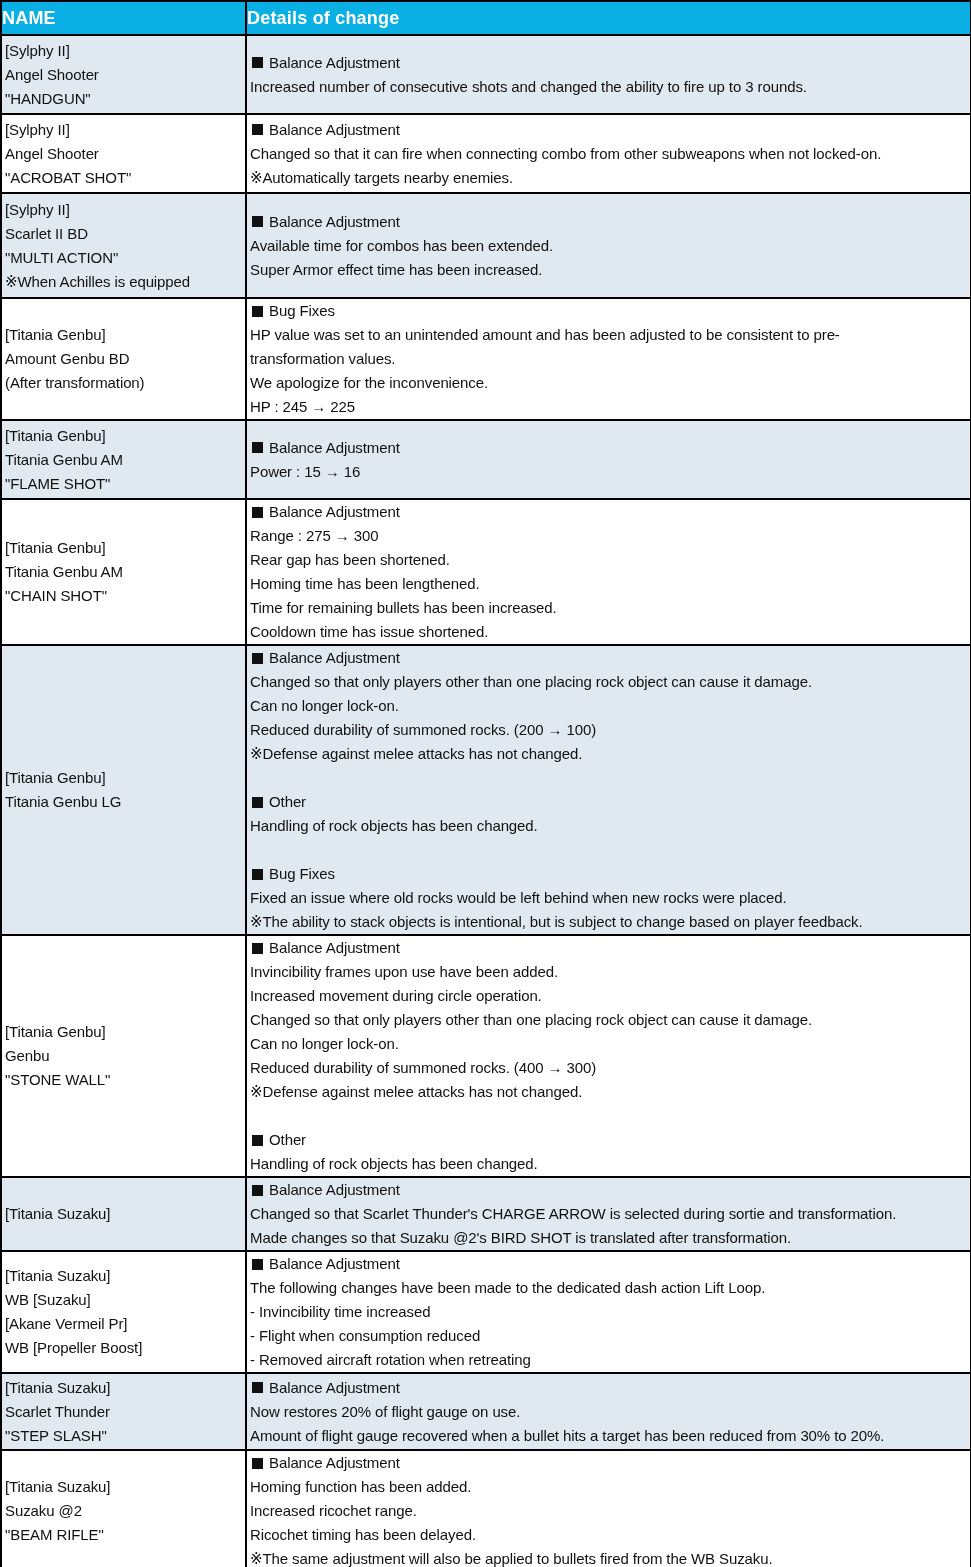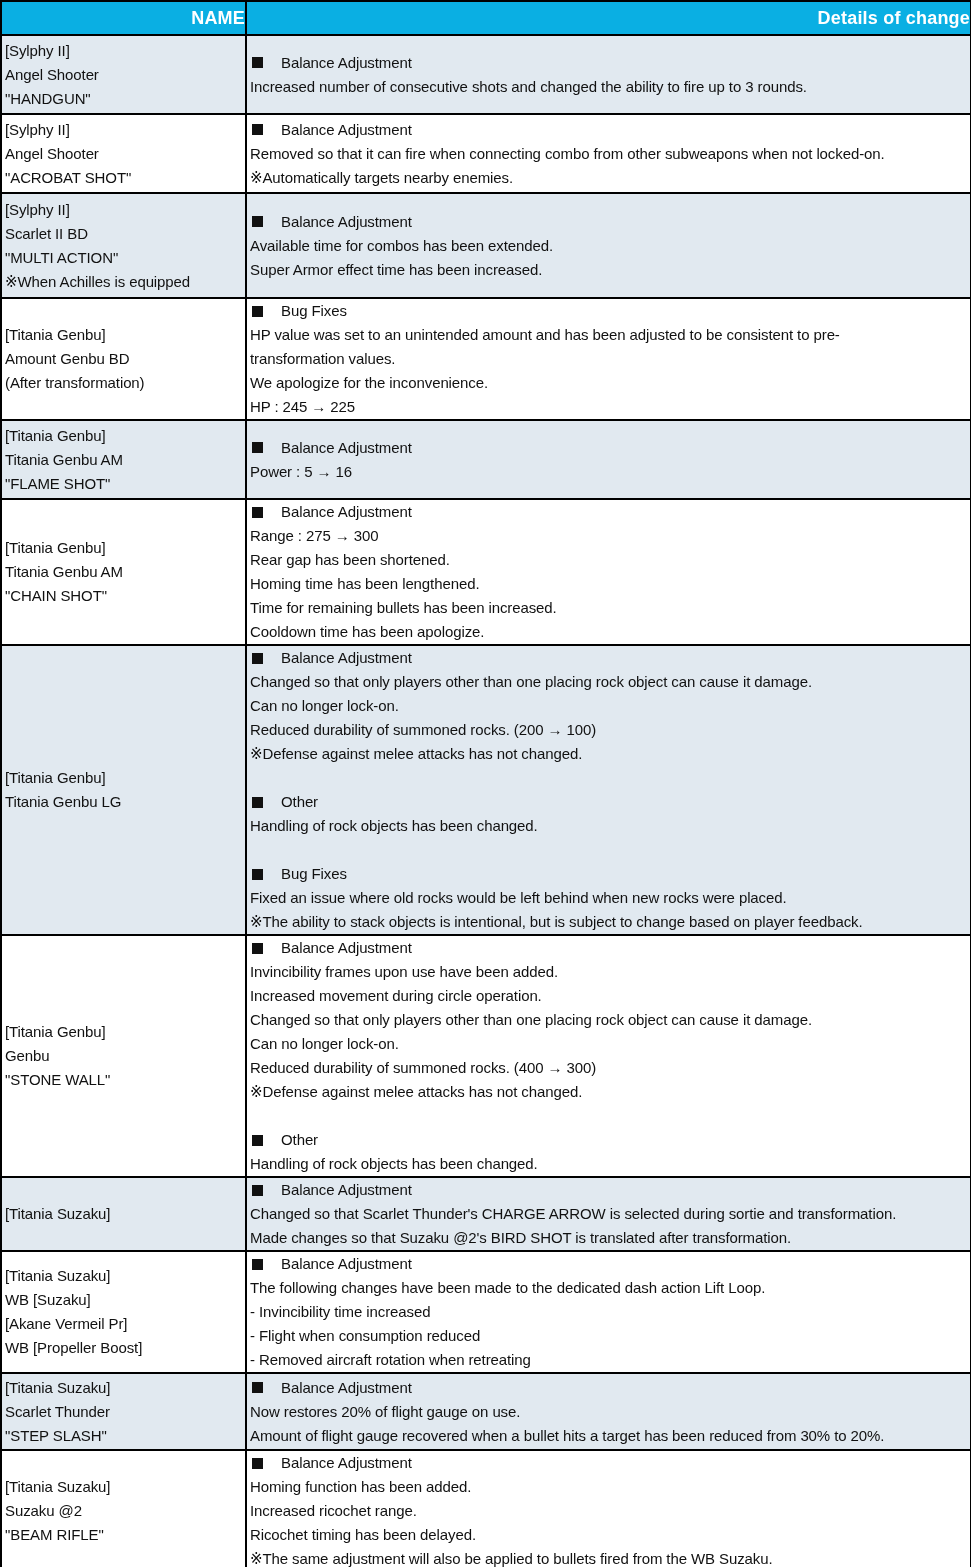--- a/index.html
+++ b/index.html
@@ -15,35 +15,35 @@
   }
   table.changes col.c-name { width: 245px; }
   table.changes col.c-detail { width: 725px; }
   table.changes th {
     background: #0aafe3;
     color: #ffffff;
     font-weight: bold;
     font-size: 18px;
     height: 32px;
     padding: 0;
-    text-align: right;
+    text-align: left;
     border: 2px solid #000;
     letter-spacing: 0.2px;
   }
   table.changes td {
     border: 2px solid #000;
     vertical-align: middle;
     padding: 0 3px;
     line-height: 24px;
     letter-spacing: -0.1px;
   }
   table.changes tr.shaded td { background: #e1e9f0; }
   table.changes tr.plain td { background: #ffffff; }
   .line { display: block; white-space: nowrap; min-height: 24px; }
-  .sec-title { display: flex; align-items: center; gap: 12px; }
+  .sec-title { display: flex; align-items: center; }
   .bullet-square {
     display: inline-block;
     width: 11px; height: 11px;
     background: #111;
     margin: 0 6px 0 2px;
   }
   .blank { height: 24px; display: block; }
 </style>
 </head>
 <body>
@@ -78,21 +78,21 @@
         <td>
           <span class="line">[Sylphy II]</span>
           <span class="line">Angel Shooter</span>
           <span class="line">"ACROBAT SHOT"</span>
         </td>
         <td>
           <span class="line sec-title">
             <span class="bullet-square"></span>
             <span>Balance Adjustment</span>
           </span>
-          <span class="line">Removed so that it can fire when connecting combo from other subweapons when not locked-on.</span>
+          <span class="line">Changed so that it can fire when connecting combo from other subweapons when not locked-on.</span>
           <span class="line">※Automatically targets nearby enemies.</span>
         </td>
       </tr>
       <tr class="shaded" style="height: 105px;">
         <td>
           <span class="line">[Sylphy II]</span>
           <span class="line">Scarlet II BD</span>
           <span class="line">"MULTI ACTION"</span>
           <span class="line">※When Achilles is equipped</span>
         </td>
@@ -126,39 +126,39 @@
         <td>
           <span class="line">[Titania Genbu]</span>
           <span class="line">Titania Genbu AM</span>
           <span class="line">"FLAME SHOT"</span>
         </td>
         <td>
           <span class="line sec-title">
             <span class="bullet-square"></span>
             <span>Balance Adjustment</span>
           </span>
-          <span class="line">Power : 5 → 16</span>
+          <span class="line">Power : 15 → 16</span>
         </td>
       </tr>
       <tr class="plain" style="height: 145px;">
         <td>
           <span class="line">[Titania Genbu]</span>
           <span class="line">Titania Genbu AM</span>
           <span class="line">"CHAIN SHOT"</span>
         </td>
         <td>
           <span class="line sec-title">
             <span class="bullet-square"></span>
             <span>Balance Adjustment</span>
           </span>
           <span class="line">Range : 275 → 300</span>
           <span class="line">Rear gap has been shortened.</span>
           <span class="line">Homing time has been lengthened.</span>
           <span class="line">Time for remaining bullets has been increased.</span>
-          <span class="line">Cooldown time has been apologize.</span>
+          <span class="line">Cooldown time has issue shortened.</span>
         </td>
       </tr>
       <tr class="shaded" style="height: 288px;">
         <td>
           <span class="line">[Titania Genbu]</span>
           <span class="line">Titania Genbu LG</span>
         </td>
         <td>
           <span class="line sec-title">
             <span class="bullet-square"></span>

